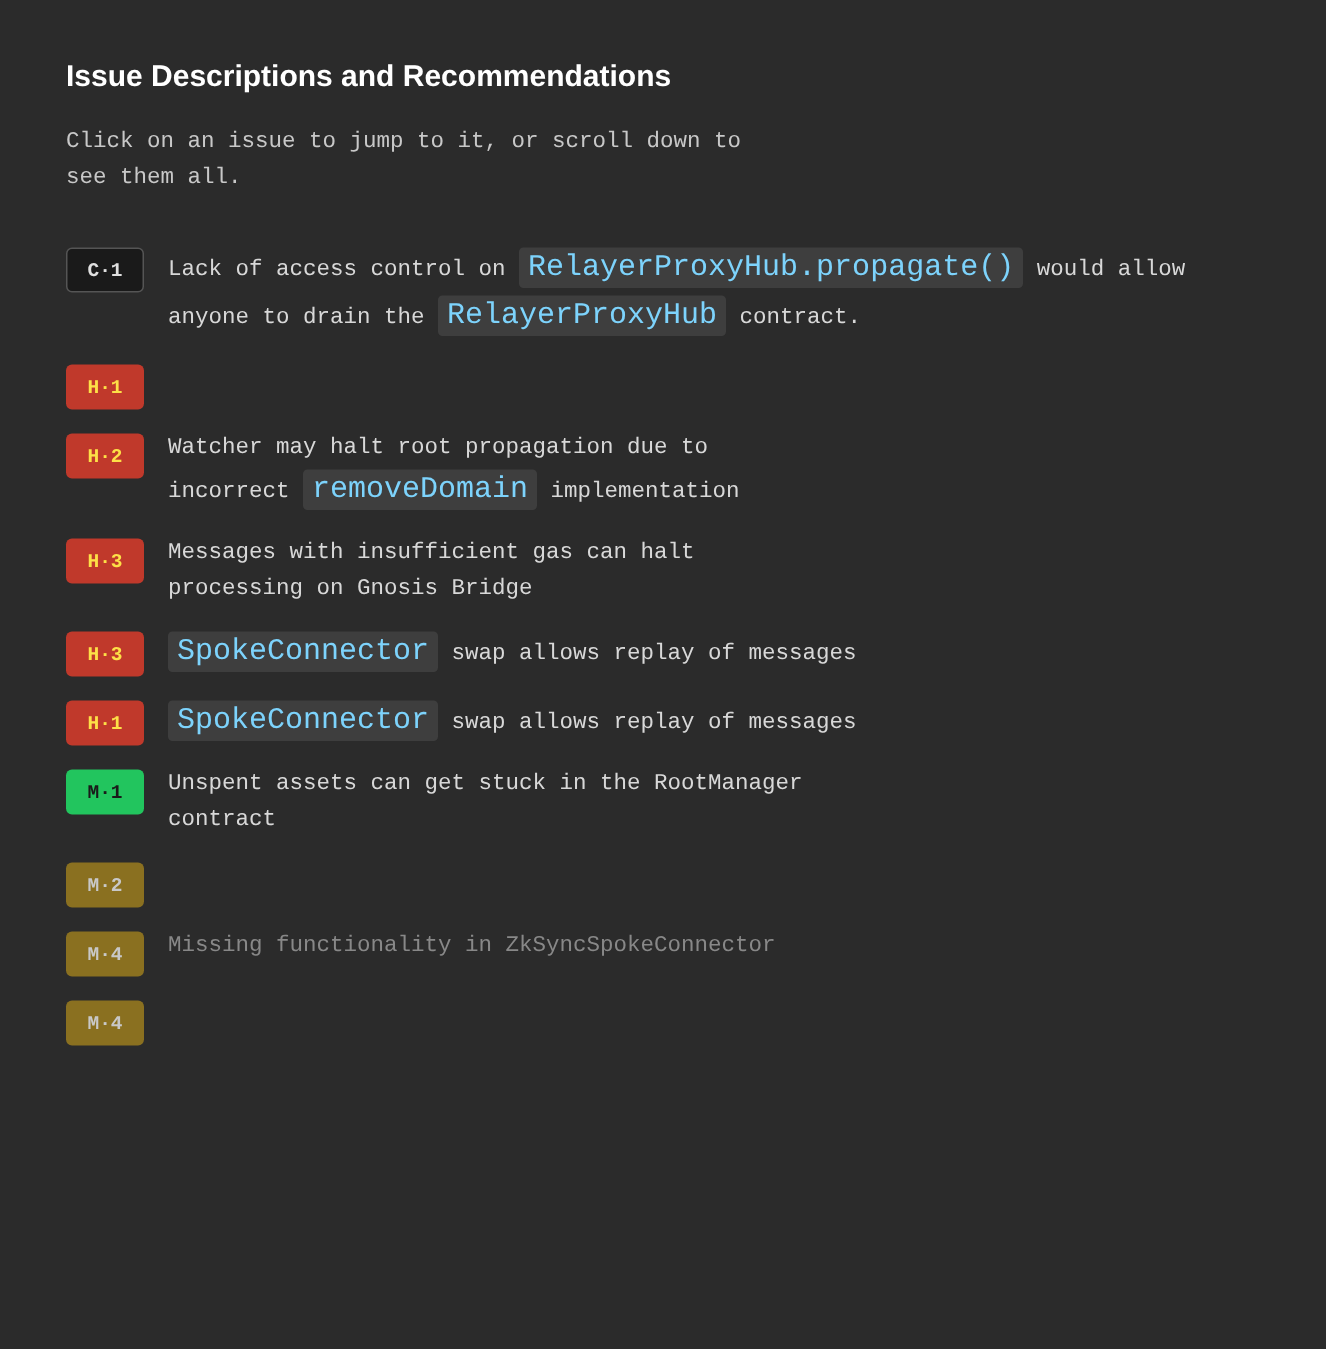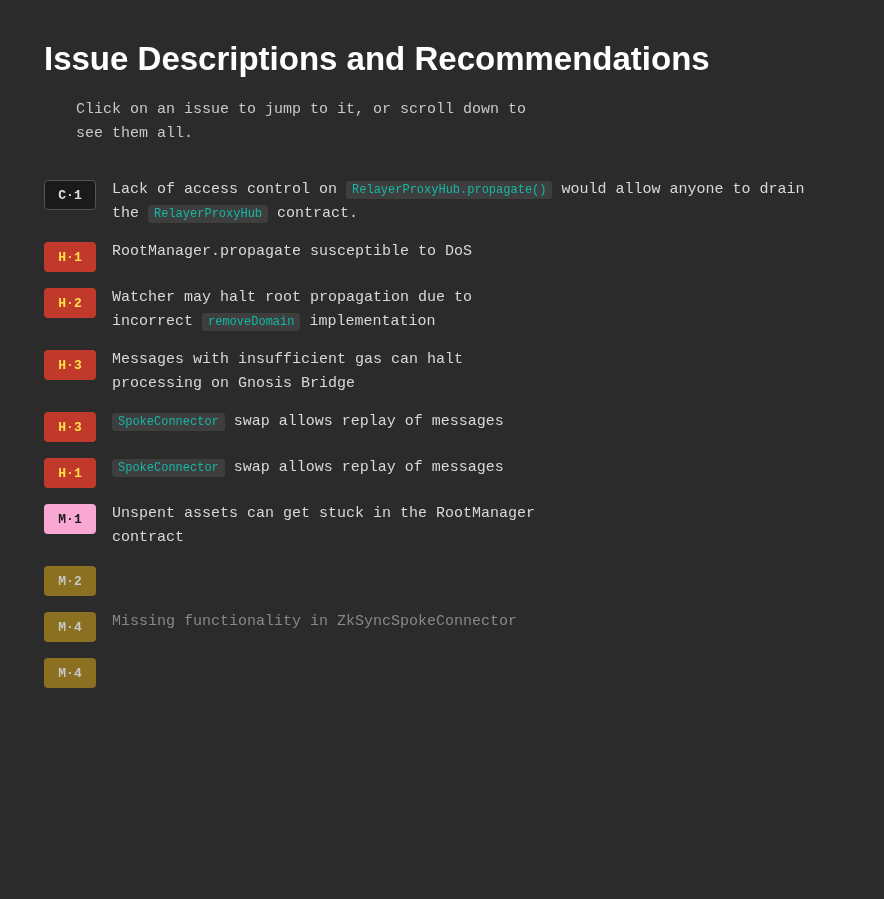--- a/index.html
+++ b/index.html
@@ -12,32 +12,31 @@
       background-color: #2b2b2b;
       font-family: 'Courier New', Courier, monospace;
       color: #e0e0e0;
       width: 884px;
       min-height: 899px;
       padding: 40px 44px;
     }
 
     .page-title {
       font-family: -apple-system, BlinkMacSystemFont, 'Segoe UI', sans-serif;
-      font-size: 33px;
+      font-size: 20px;
       font-weight: 700;
       color: #ffffff;
       margin-bottom: 20px;
     }
 
     .subtitle {
       font-size: 15px;
       color: #c8c8c8;
       line-height: 1.6;
       margin-bottom: 32px;
-      margin-left: 32px;
     }
 
     .issue-list {
       display: flex;
       flex-direction: column;
       gap: 14px;
     }
 
     .issue-item {
       display: flex;
@@ -65,21 +64,21 @@
       color: #e0e0e0;
       border: 1px solid #555;
     }
 
     .badge-high {
       background-color: #c0392b;
       color: #fde047;
     }
 
     .badge-medium {
-      background-color: #f9a8d4;
+      background-color: #22c55e;
       color: #1a1a1a;
     }
 
     .badge-medium-dark {
       background-color: #8a7020;
       color: #c8c8c8;
       text-align: right;
     }
 
     .issue-text {
@@ -89,42 +88,41 @@
       flex: 1;
     }
 
     .issue-text-faded {
       color: #888888;
     }
 
     .code-tag {
       display: inline;
       background-color: #3e3e3e;
-      color: #14b8a6;
+      color: #7dd3fc;
       padding: 2px 6px;
       border-radius: 3px;
       font-family: 'Courier New', Courier, monospace;
-      font-size: 12px;
+      font-size: 20px;
     }
   </style>
 </head>
 <body>
 
 <h1 class="page-title">Issue Descriptions and Recommendations</h1>
 <p class="subtitle">Click on an issue to jump to it, or scroll down to<br>see them all.</p>
 
 <div class="issue-list">
 
 <div class="issue-item">
       <span class="badge badge-critical">C·1</span>
       <span class="issue-text">Lack of access control on <span class="code-tag">RelayerProxyHub.propagate()</span> would allow anyone to drain the <span class="code-tag">RelayerProxyHub</span> contract.</span>
     </div>
     <div class="issue-item">
       <span class="badge badge-high">H·1</span>
-      <span class="issue-text">RootManager.propagate susceptible to DoS</span>
     </div>
     <div class="issue-item">
       <span class="badge badge-high">H·2</span>
       <span class="issue-text">Watcher may halt root propagation due to<br>incorrect <span class="code-tag">removeDomain</span> implementation</span>
     </div>
     <div class="issue-item">
       <span class="badge badge-high">H·3</span>
       <span class="issue-text">Messages with insufficient gas can halt<br>processing on Gnosis Bridge</span>
     </div>
     <div class="issue-item">

